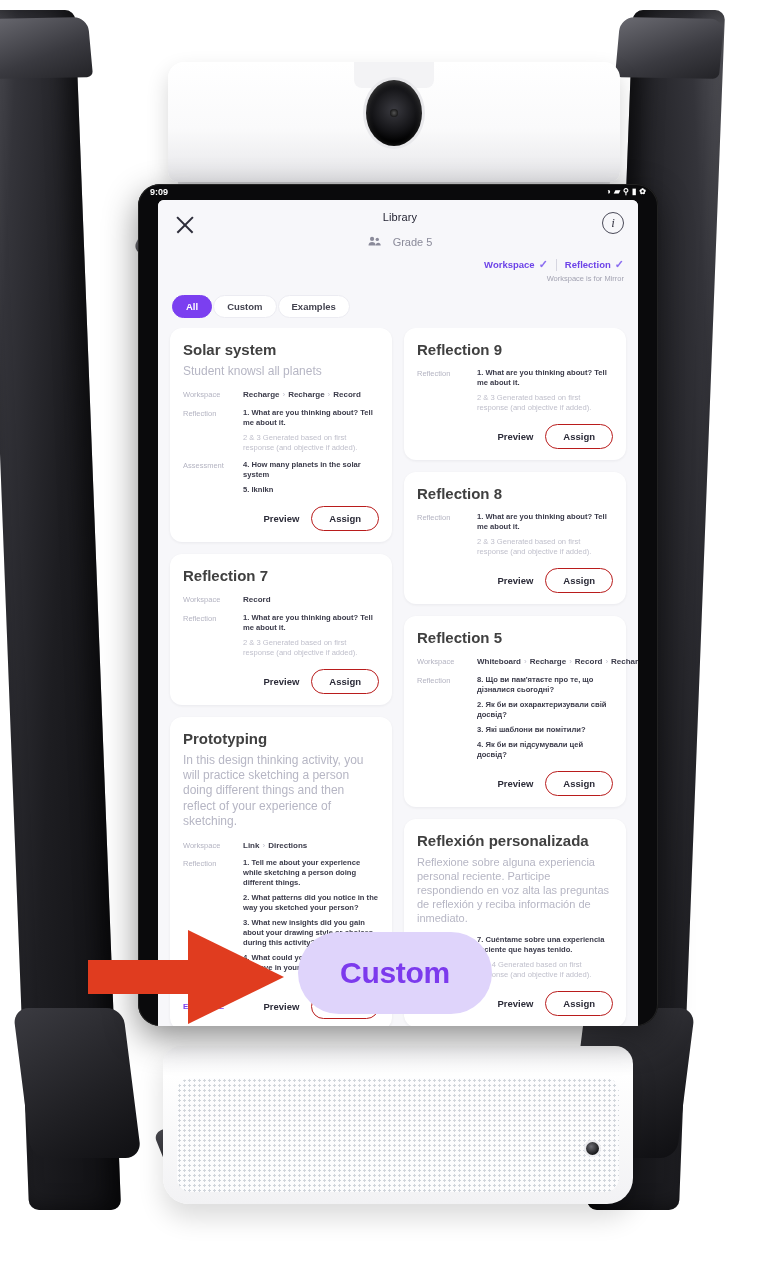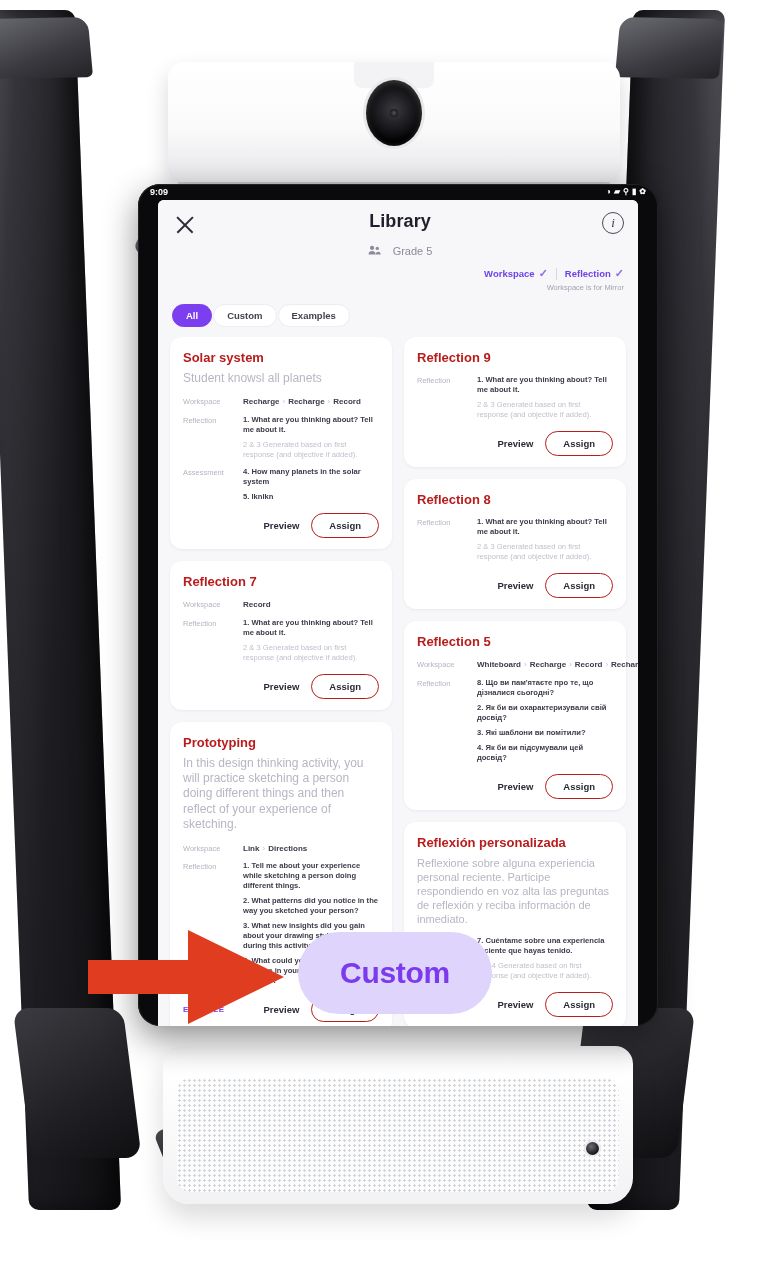--- a/index.html
+++ b/index.html
@@ -132,21 +132,21 @@
     display: flex; align-items: flex-start;
   }
   .close-x { width: 26px; height: 26px; position: relative; cursor: pointer; flex: 0 0 26px; }
   .close-x:before, .close-x:after {
     content:""; position: absolute; left: 2px; top: 12px; width: 22px; height: 1.6px;
     background: #2d2d3a;
   }
   .close-x:before { transform: rotate(45deg); }
   .close-x:after  { transform: rotate(-45deg); }
   .title-wrap { flex: 1; text-align: center; margin-top: -1px; }
-  .app-title { font-size: 18px; font-weight: bold; color: #1f1f2e; letter-spacing: .1px; }
+  .app-title { font-size: 11px; font-weight: normal; color: #1f1f2e; letter-spacing: .1px; }
   .grade-row { display: flex; align-items: flex-start; justify-content: center;
     gap: 12px; margin-top: 13px; }
   .grade-txt { font-size: 11px; color: #8b8b9a; }
   .info-btn {
     width: 22px; height: 22px; border: 1.4px solid #4a4a58; border-radius: 50%;
     display: flex; align-items: center; justify-content: center;
     font-family: "Liberation Serif", serif; font-size: 13px; font-style: italic;
     color: #3a3a48; flex: 0 0 22px; cursor: pointer;
   }
 
@@ -169,21 +169,21 @@
   .chip.active { background: #7b3ff0; color: #fff; border-color: #7b3ff0; }
 
   .content {
     flex: 1; overflow: hidden; background: #f7f7fa;
     padding: 0 12px; display: flex; gap: 12px; align-items: flex-start;
   }
   .col { flex: 1; display: flex; flex-direction: column; gap: 12px; min-width: 0; }
 
   .card { background: #fff; border-radius: 12px; padding: 13px 13px 11px;
     box-shadow: 0 1px 3px rgba(20,20,40,.06); }
-  .card-title { font-size: 13px; font-weight: bold; color: #b91c1c; }
+  .card-title { font-size: 15px; font-weight: bold; color: #404040; }
   .card-sub { font-size: 12px; color: #b6b6c4; margin-top: 6px; line-height: 1.28; }
   .card-sub.sm { font-size: 11px; }
 
   .meta { margin-top: 10px; }
   .meta-row { display: flex; gap: 8px; margin-bottom: 7px; }
   .meta-label { flex: 0 0 52px; font-size: 7.5px; color: #b4b4c2; padding-top: 1px; }
   .meta-body { flex: 1; min-width: 0; }
   .crumbs { font-size: 8px; color: #3b3b4a; font-weight: bold; line-height: 1.45; }
   .crumb-sep { color: #c2c2ce; margin: 0 3px; font-weight: normal; }
   .q { font-size: 7.6px; color: #3b3b4a; font-weight: bold; line-height: 1.32; }

